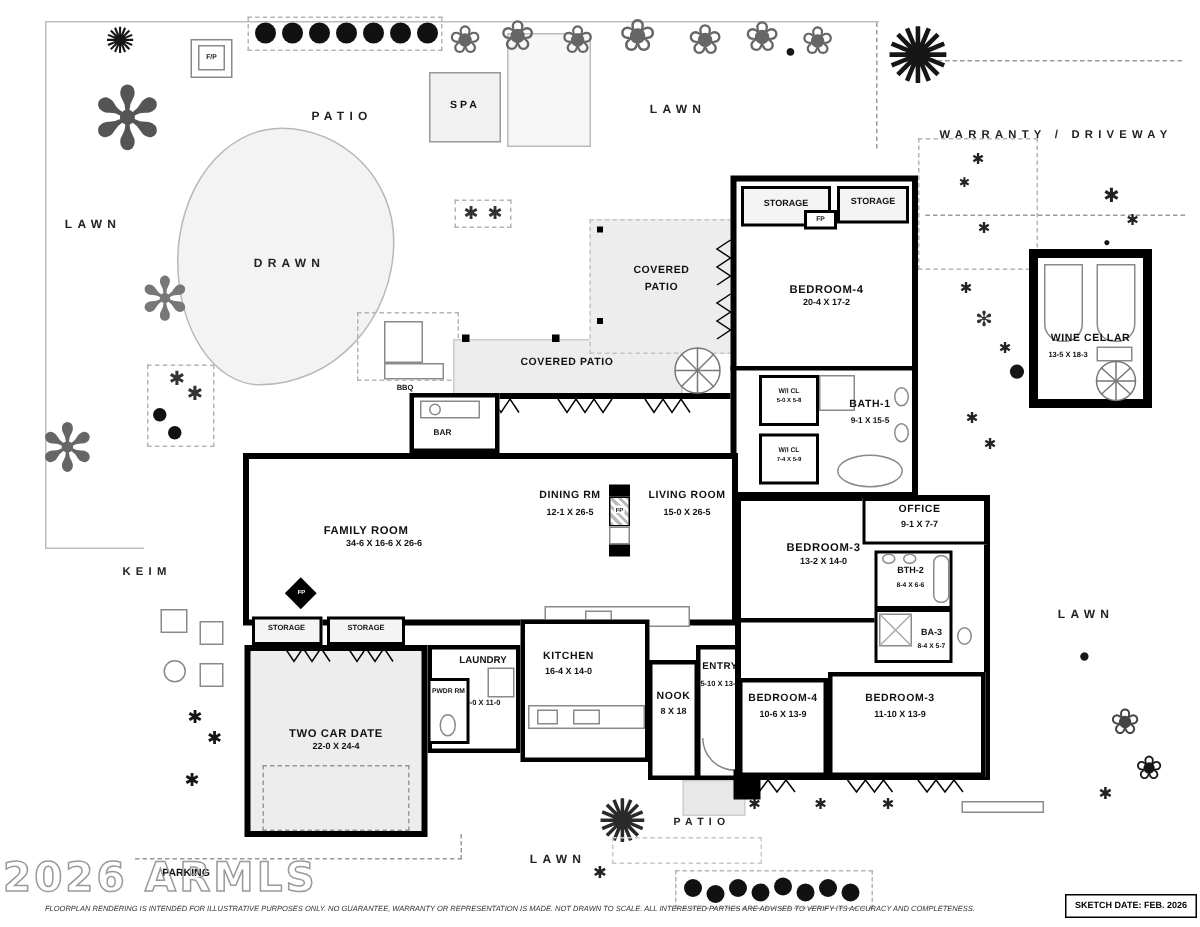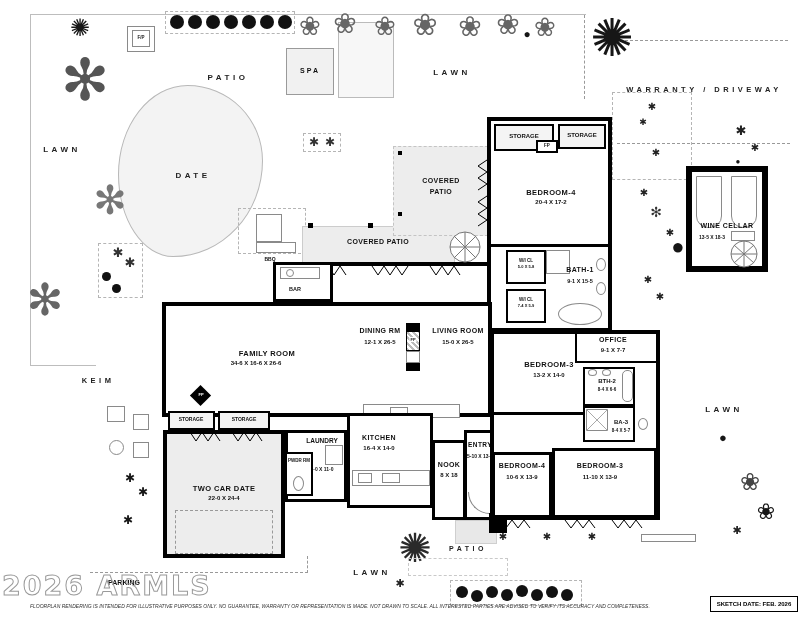--- a/index.html
+++ b/index.html
@@ -55,21 +55,21 @@
 
   <div class="prop" style="left:30px;top:14px;width:556px;height:1px"></div>
   <div class="prop" style="left:30px;top:14px;width:1px;height:352px"></div>
   <div class="prop" style="left:30px;top:365px;width:66px;height:1px"></div>
   <div class="dashv" style="left:584px;top:15px;height:84px"></div>
   <div class="dashl" style="left:620px;top:40px;width:168px"></div>
   <div class="dashl" style="left:617px;top:143px;width:173px"></div>
   <div class="dash" style="left:612px;top:92px;width:80px;height:88px"></div>
 
   <div class="abs" style="left:118px;top:85px;width:145px;height:172px;background:#f3f3f3;border:1px solid #b8b8b8;border-radius:48% 52% 62% 38% / 52% 44% 56% 48%"></div>
-  <div class="lbl out" style="left:193px;top:171px">DATE</div>
+  <div class="lbl out" style="left:193px;top:171px">DRAWN</div>
 
   <div class="abs" style="left:286px;top:48px;width:48px;height:47px;background:#f1f1f1;border:1px solid #9a9a9a"></div>
   <div class="abs" style="left:338px;top:22px;width:56px;height:76px;background:#f7f7f7;border:1px solid #bbb"></div>
   <div class="lbl" style="left:310px;top:67px;font-size:7px;letter-spacing:2px">SPA</div>
 
   <div class="fix" style="left:127px;top:26px;width:28px;height:26px"></div>
   <div class="fix" style="left:132px;top:30px;width:18px;height:17px"></div>
   <div class="lbl tiny" style="left:141px;top:35px">F/P</div>
 
   <div class="dash" style="left:165px;top:11px;width:130px;height:23px"></div>
@@ -240,21 +240,21 @@
         <line x1="18" y1="14" x2="31" y2="14"></line>
         <line x1="18" y1="14" x2="28" y2="23"></line>
         <line x1="18" y1="14" x2="18" y2="27"></line>
         <line x1="18" y1="14" x2="8" y2="23"></line>
         <line x1="18" y1="14" x2="5" y2="14"></line>
         <line x1="18" y1="14" x2="8" y2="5"></line>
       </g>
   </svg>
 
   <div class="wall4" style="left:162px;top:302px;width:330px;height:115px"></div>
-  <div class="lbl rn" style="left:267px;top:349px">FAMILY ROOM</div>
+  <div class="lbl rn" style="left:244px;top:349px">FAMILY ROOM</div>
   <div class="lbl dm" style="left:256px;top:360px">34-6 X 16-6 X 26-6</div>
 
   <div class="sq" style="left:193px;top:388px;width:15px;height:15px;transform:rotate(45deg)"></div>
   <div class="lbl tiny" style="left:201px;top:392px;color:#fff;font-size:4px">FP</div>
 
   <div class="lbl rn" style="left:380px;top:327px;font-size:7px">DINING RM</div>
   <div class="lbl dm" style="left:380px;top:339px">12-1 X 26-5</div>
   <div class="sq" style="left:406px;top:323px;width:14px;height:8px"></div>
   <div class="abs hatch" style="left:406px;top:331px;width:14px;height:20px;border:1px solid #000"></div>
   <div class="lbl tiny" style="left:413px;top:337px;font-size:4px;background:#fff;padding:0 1px">FP</div>

